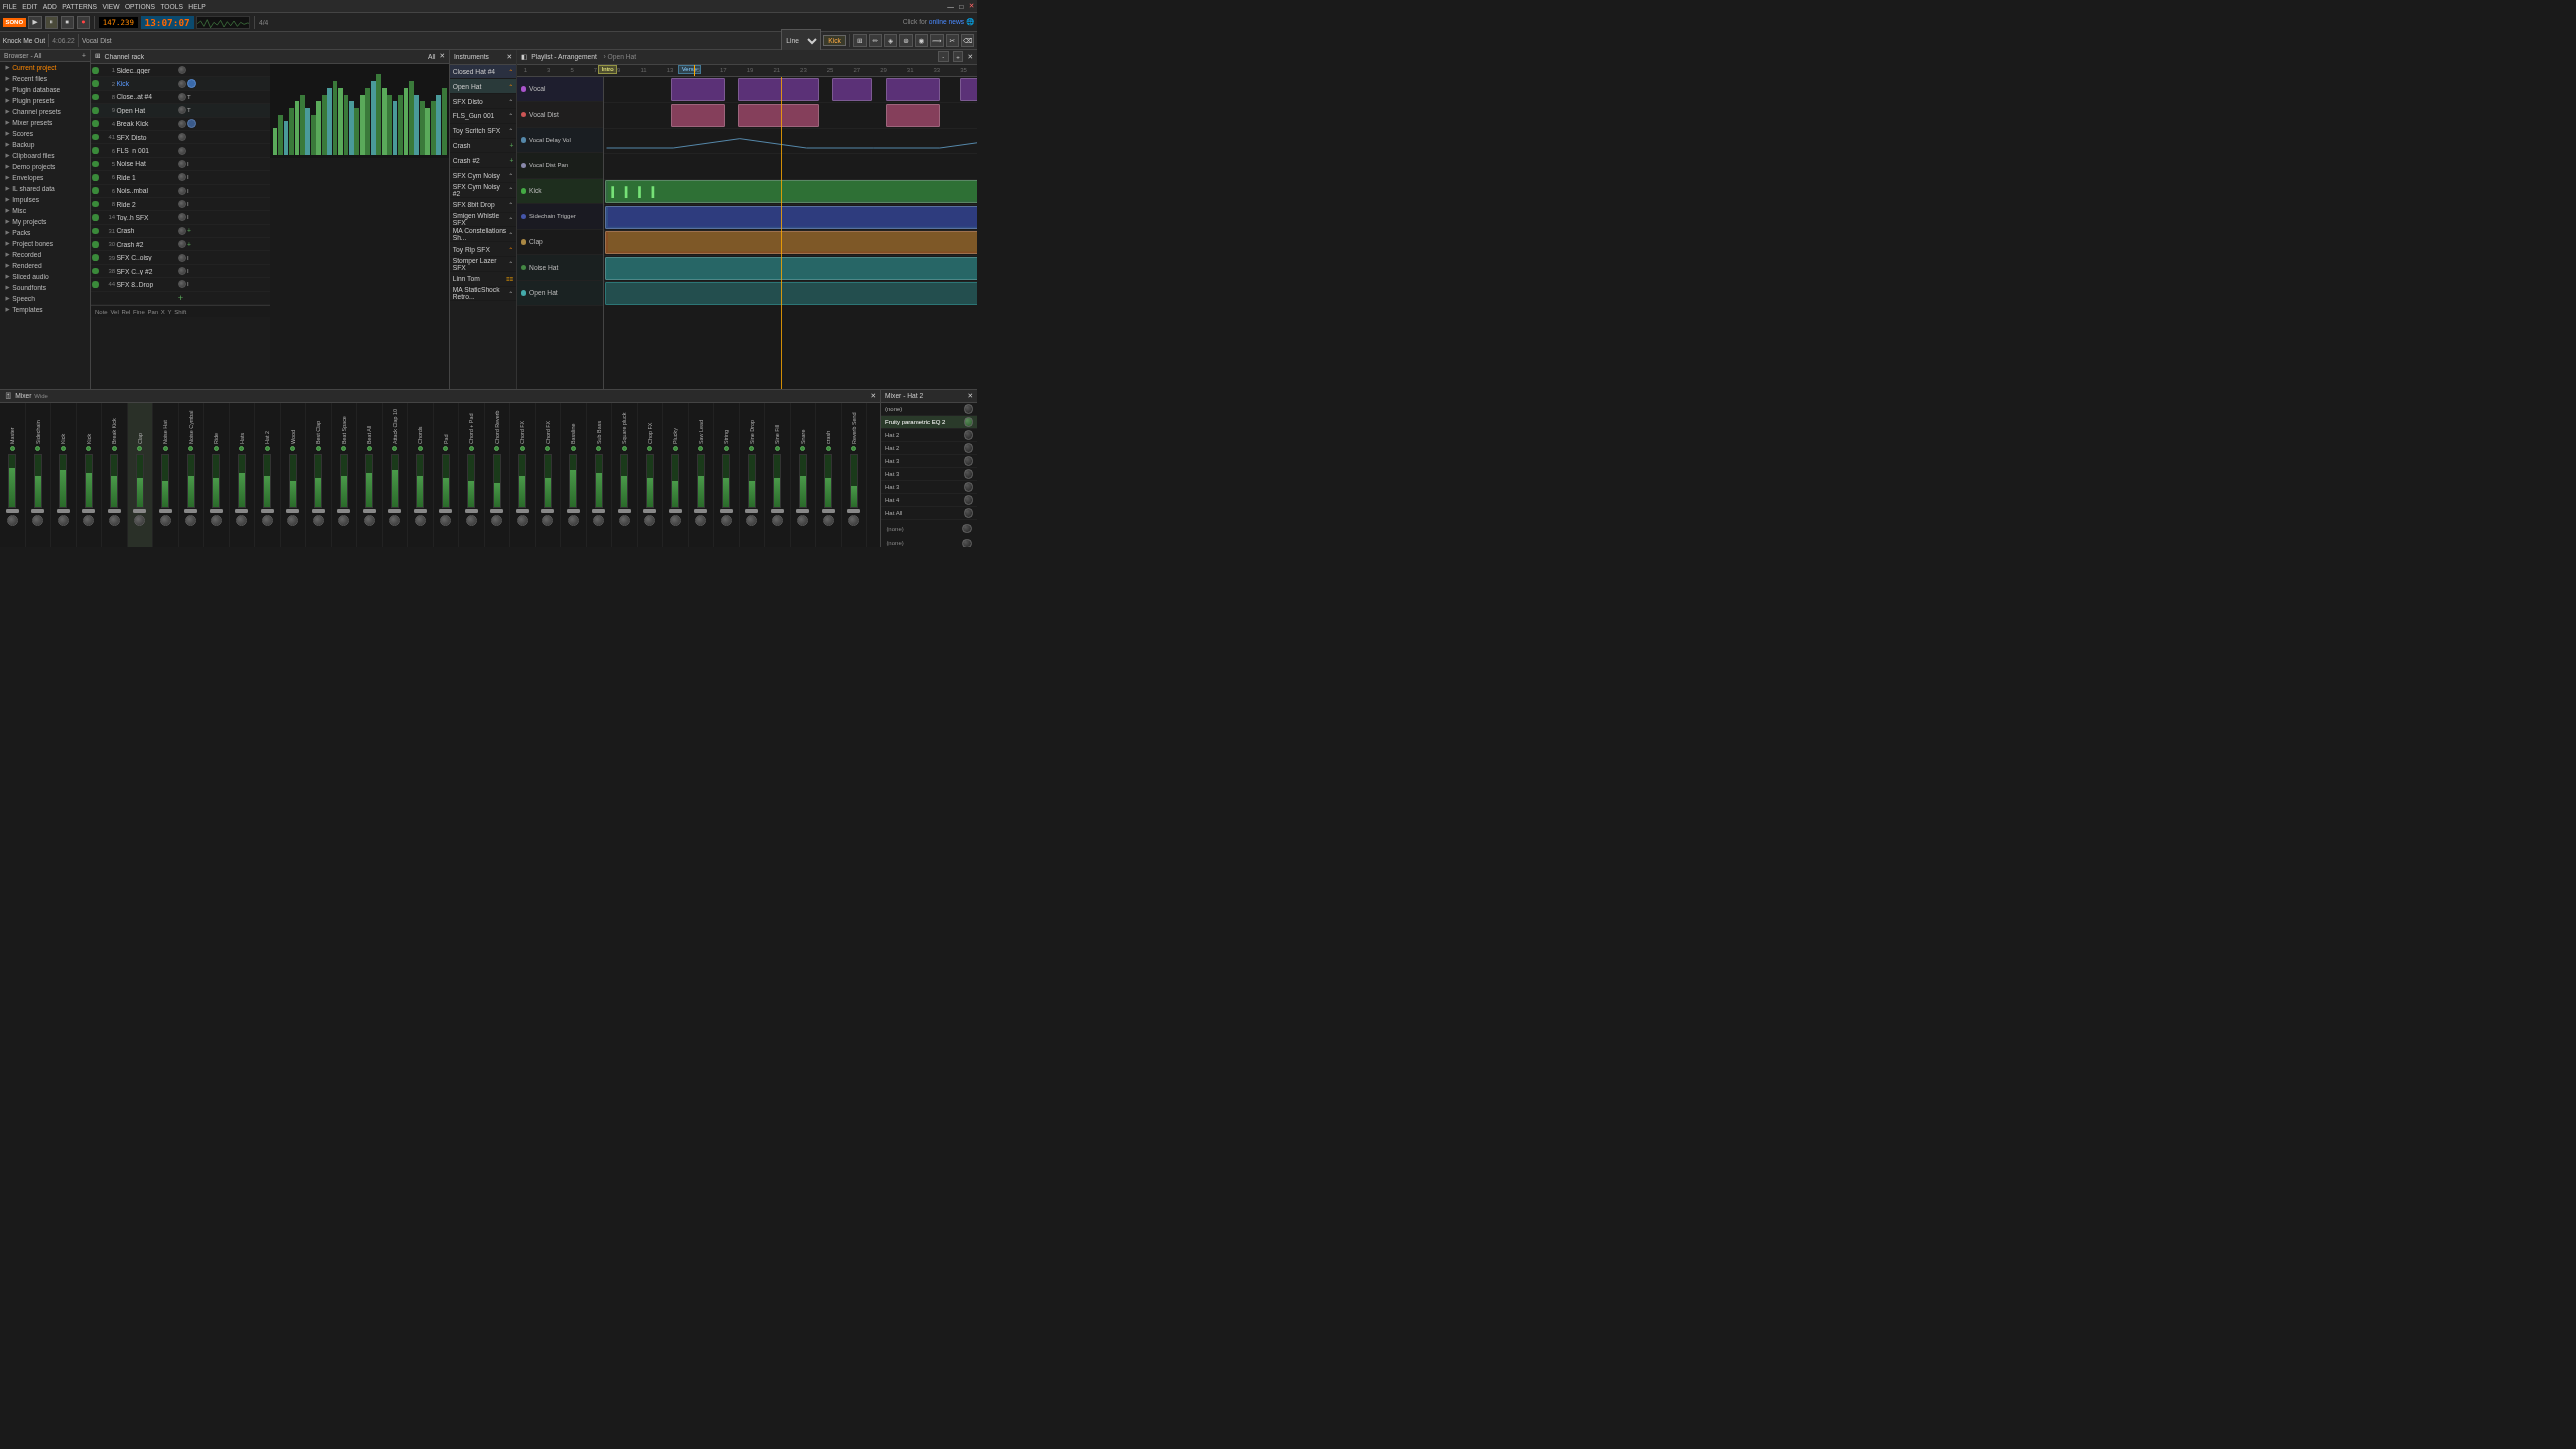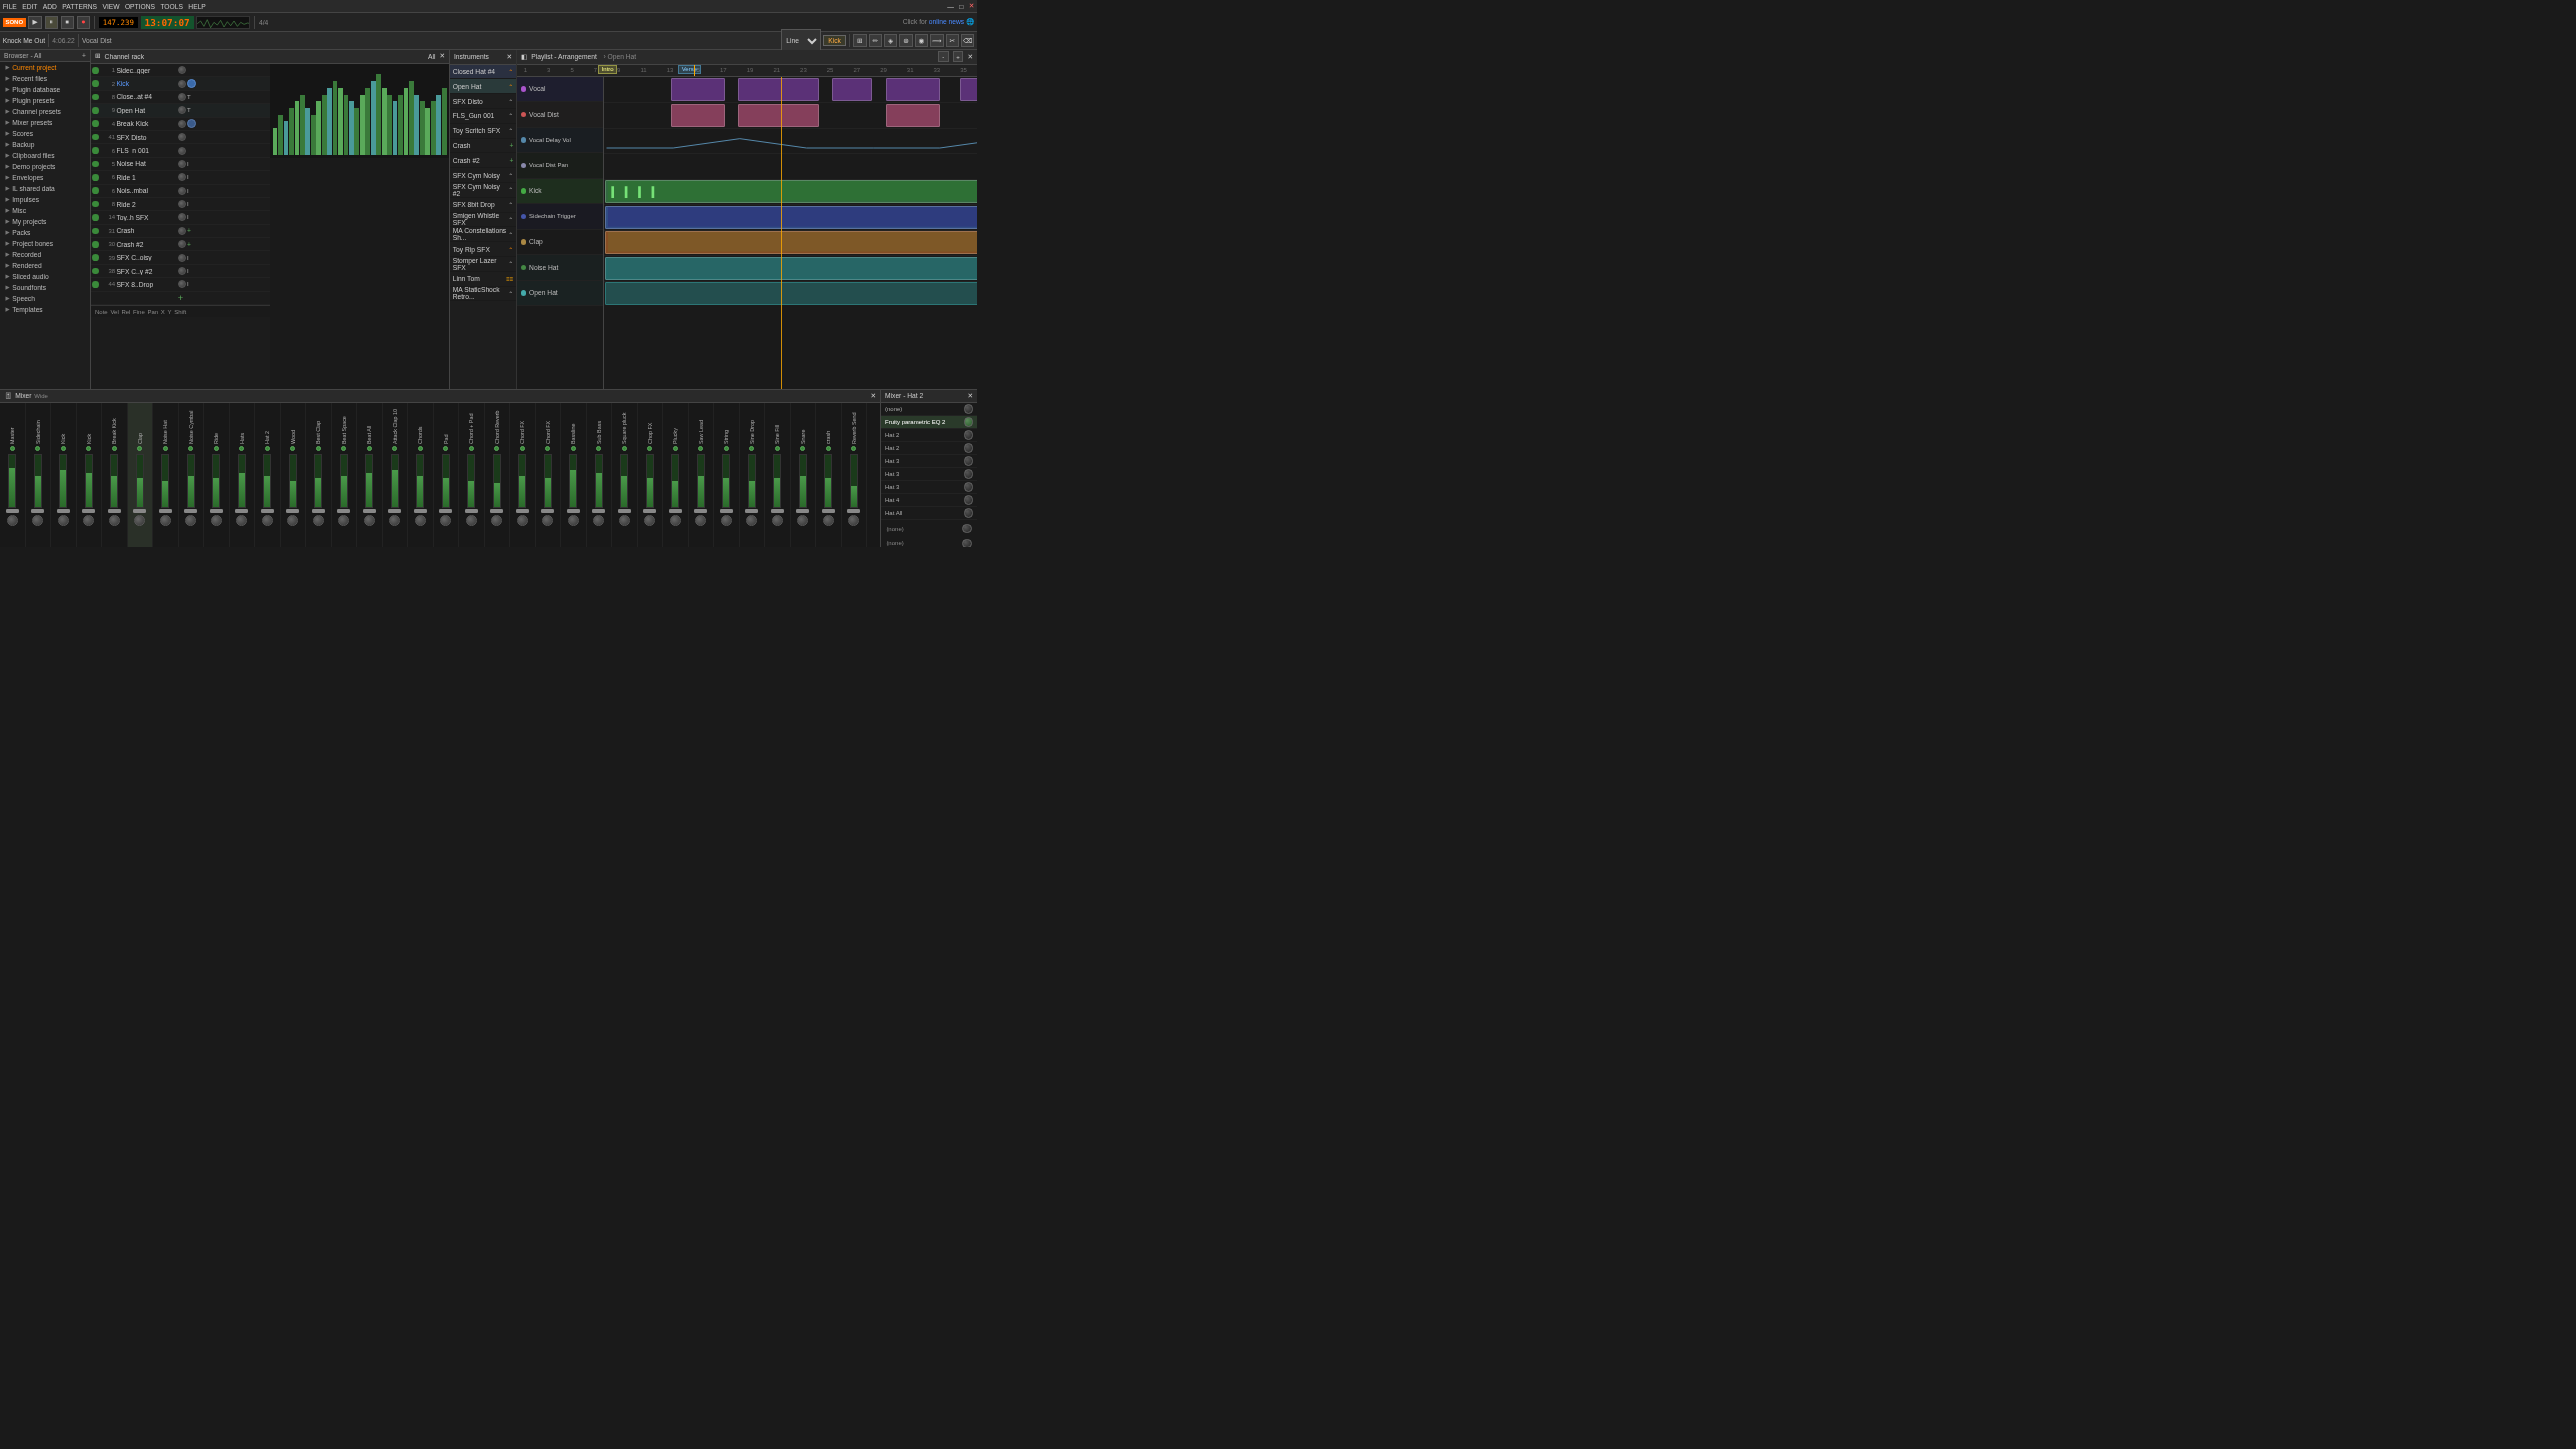--- a/index.html
+++ b/index.html
@@ -34,21 +34,21 @@
     .toolbar {
       background: #232323;
       height: 19px;
       display: flex;
       align-items: center;
       padding: 0 2.7px;
       gap: 2.7px;
       border-bottom: 0.7px solid #444;
     }
     .transport-display {
-      background: #14532d;
+      background: #0c4a6e;
       color: #ff6600;
       font-size: 9.4px;
       font-weight: bold;
       padding: 1.3px 4px;
       font-family: monospace;
     }
     .tempo-display {
       background: #000;
       color: #ff8800;
       font-size: 7.4px;

